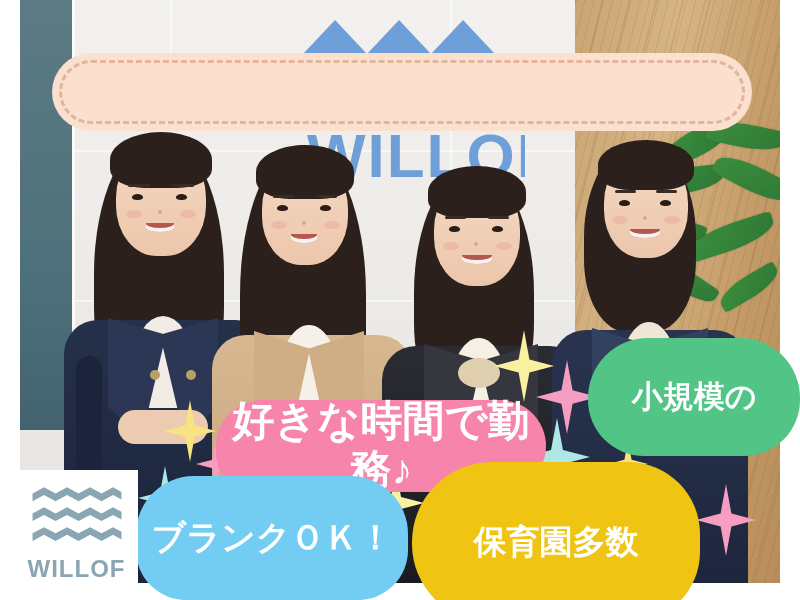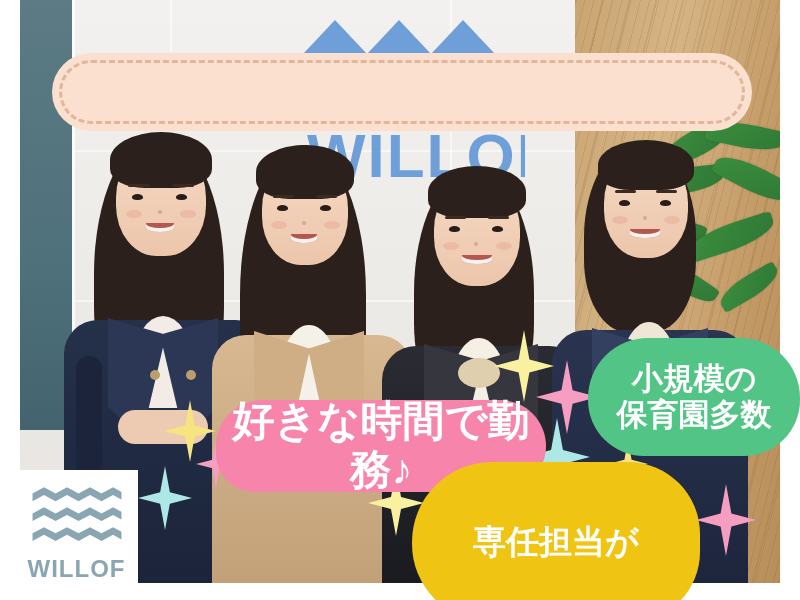--- a/index.html
+++ b/index.html
@@ -238,31 +238,33 @@
     </div>
   <div class="spark" style="left:696px;top:484px;width:60px;height:72px;">
       <i style="background:#f59ec2"></i>
     </div>
   <div class="spark" style="left:608px;top:440px;width:40px;height:48px;">
       <i style="background:#f7e37f"></i>
     </div>
 
   <div class="bubble bub-green">
     <span>小規模の</span>
-    <span>保育園多数</span>
   </div>
 
   <div class="bubble bub-pink">
     <span>好きな時間で勤務♪</span>
   </div>
 
   <div class="bubble bub-yellow">
-    <span>専任担当が</span>
-  </div>
-
+    <span>保育園多数</span>
+  </div>
+
+  <div class="bubble bub-blue">
+    <span>ブランクＯＫ！</span>
+  </div>
 
   <div class="banner">
     <div class="dash"></div>
   </div>
 
   <div class="corner-logo">
     <svg viewBox="0 0 120 80" aria-hidden="true">
       <g fill="#8aa6b2">
         <path d="M2 8 L17 0 L32 8 L47 0 L62 8 L77 0 L92 8 L107 0 L118 6 L118 16 L107 10 L92 18 L77 10 L62 18 L47 10 L32 18 L17 10 L2 18 Z"></path>
         <path d="M2 34 L17 26 L32 34 L47 26 L62 34 L77 26 L92 34 L107 26 L118 32 L118 42 L107 36 L92 44 L77 36 L62 44 L47 36 L32 44 L17 36 L2 44 Z"></path>

